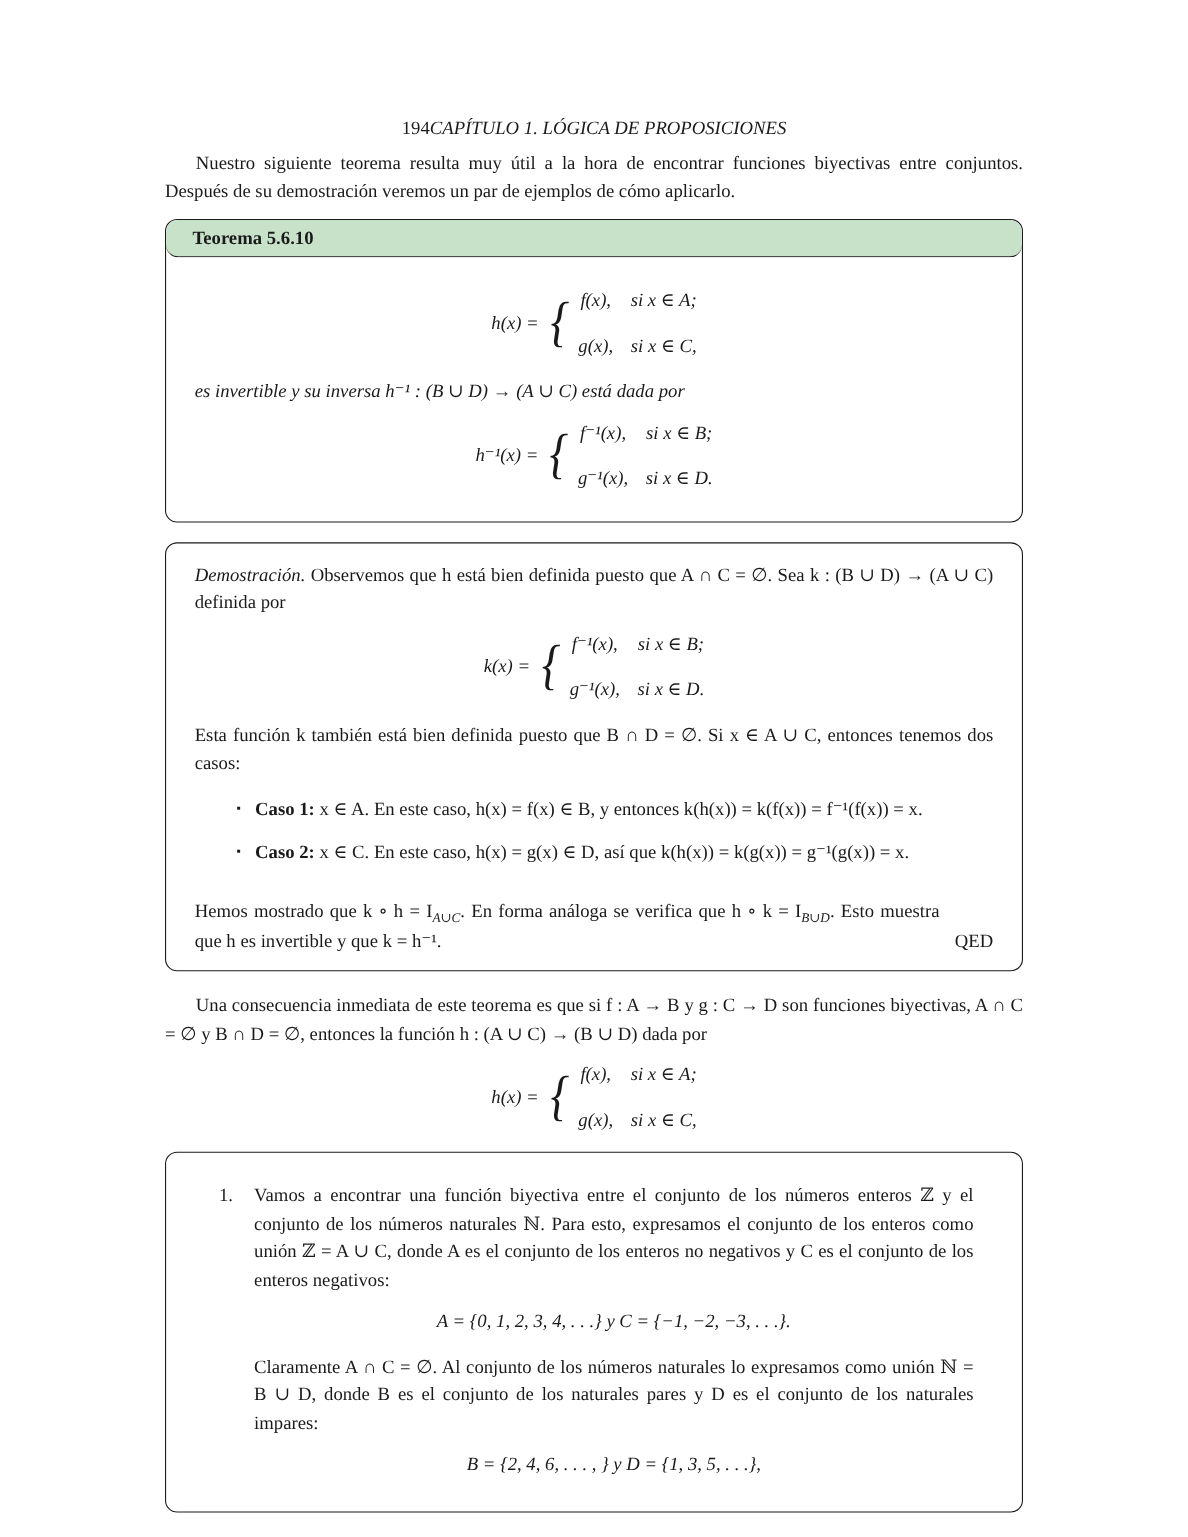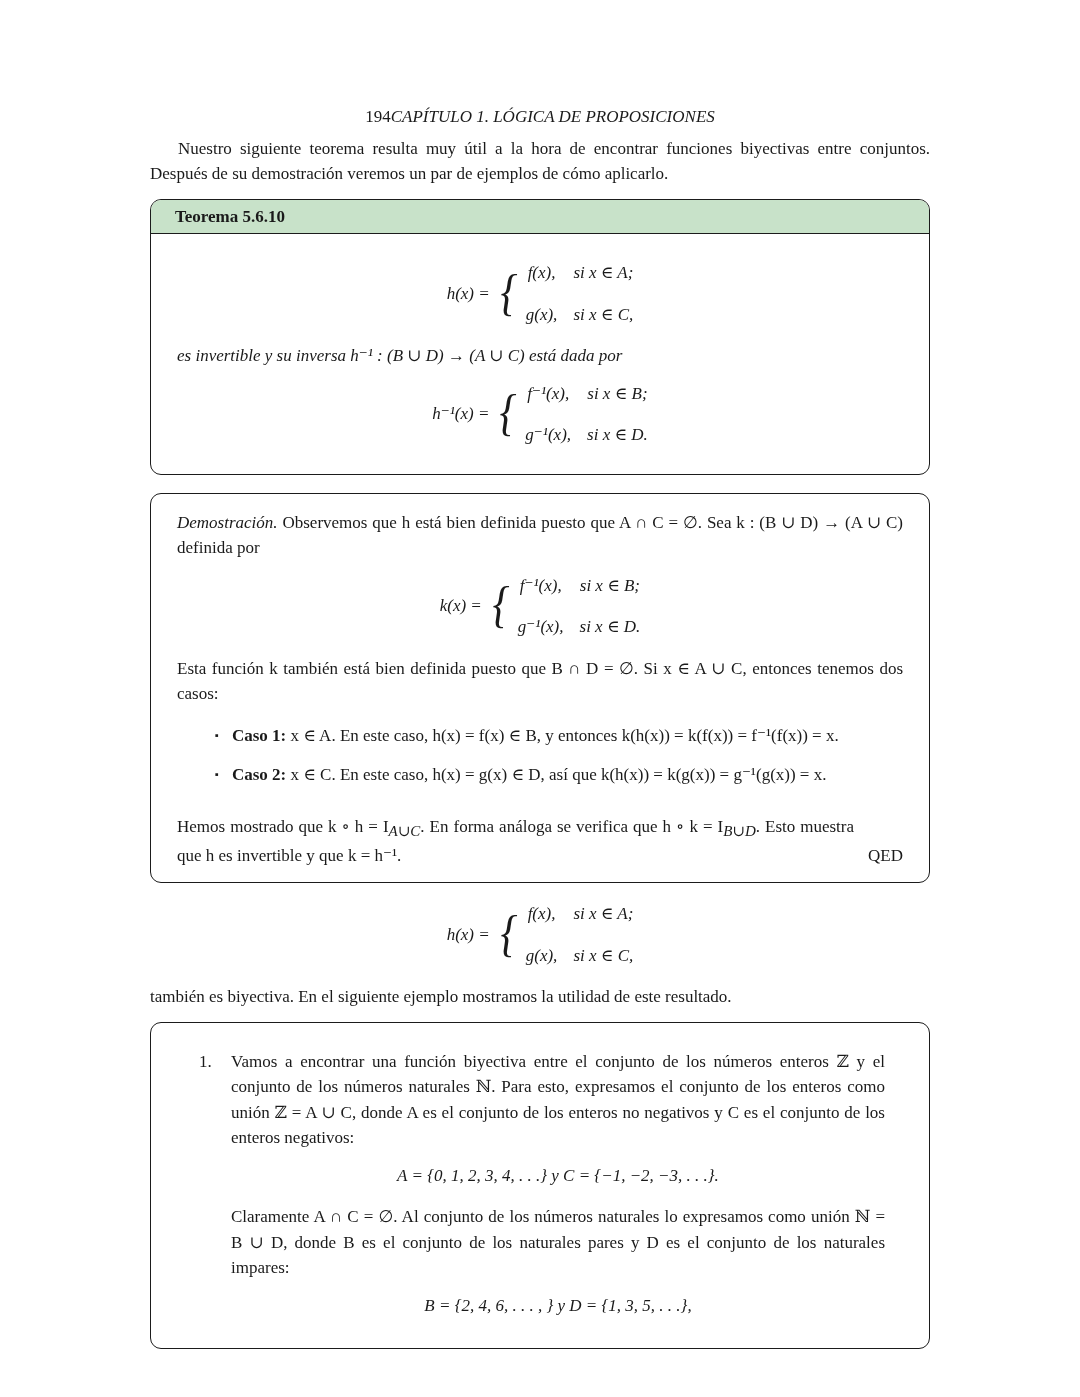--- a/index.html
+++ b/index.html
@@ -30,21 +30,21 @@
     border-radius: 11px;
     margin: 4px 0 18px 0;
     overflow: hidden;
     background: #ffffff;
   }
   .box-head {
     padding: 4px 24px;
     border-bottom: 1.6px solid var(--border, #1b1b1b);
     font-weight: bold;
   }
-  .head-green { background: var(--theorem_header, #c8e2c9); }
+  .head-green { background: var(--theorem_header, #c8e2c9); border-radius: 11px; }
   .head-blue  { background: var(--example_header, #d0e2f3); }
   .box-body { padding: 16px 26px 10px 26px; }
 
   .equation {
     display: flex;
     justify-content: center;
     align-items: center;
     margin: 10px 0 16px 0;
     font-style: italic;
   }
@@ -79,21 +79,21 @@
     line-height: 25px;
     margin-right: 13px;
     flex: 0 0 auto;
   }
   .case-body { margin: 0; text-align: justify; }
   .case-label { font-weight: bold; }
 
   .proof-close { display: flex; align-items: flex-end; margin-bottom: 4px; }
   .proof-close .para { flex: 1; margin-bottom: 0; }
   .qed { margin-left: 14px; white-space: nowrap; margin-top: 39px; }
-  .sub { font-size: 15px; vertical-align: -4px; font-style: italic; }
+  .sub { font-size: 12px; vertical-align: -4px; font-style: italic; }
 
   .example-item { display: flex; padding: 10px 18px 4px 22px; }
   .item-number { flex: 0 0 32px; }
   .item-content { flex: 1; }
 </style>
 </head>
 <body>
 
 <div class="page">
 
@@ -164,33 +164,33 @@
         </li>
       </ul>
 
       <div class="proof-close">
         <p class="para"><span>Hemos mostrado que k ∘ h = I</span><span class="sub">A∪C</span><span>. En forma análoga se verifica que h ∘ k = I</span><span class="sub">B∪D</span><span>. Esto muestra que h es invertible y que k = h⁻¹.</span></p>
         <span class="qed">QED</span>
       </div>
     </div>
   </section>
 
+  <p class="para indent">Una consecuencia inmediata de este teorema es que si f : A → B y g : C → D son funciones biyectivas, A ∩ C = ∅ y B ∩ D = ∅, entonces la función h : (A ∪ C) → (B ∪ D) dada por</p>
 
   <div class="equation">
     <span class="eq-lhs">h(x) =</span>
     <span class="brace">{</span>
     <span class="cases-grid">
         <span>f(x),</span>
         <span>si x ∈ A;</span>
         <span>g(x),</span>
         <span>si x ∈ C,</span>
       </span>
   </div>
 
-  <p class="para">también es biyectiva. En el siguiente ejemplo mostramos la utilidad de este resultado.</p>
 
   <section class="box">
     <div class="box-body">
       <div class="example-item">
         <span class="item-number">1.</span>
         <div class="item-content">
           <p class="para">Vamos a encontrar una función biyectiva entre el conjunto de los números enteros ℤ y el conjunto de los números naturales ℕ. Para esto, expresamos el conjunto de los enteros como unión ℤ = A ∪ C, donde A es el conjunto de los enteros no negativos y C es el conjunto de los enteros negativos:</p>
           <p class="center-eq">A = {0, 1, 2, 3, 4, . . .} y C = {−1, −2, −3, . . .}.</p>
           <p class="para">Claramente A ∩ C = ∅. Al conjunto de los números naturales lo expresamos como unión ℕ = B ∪ D, donde B es el conjunto de los naturales pares y D es el conjunto de los naturales impares:</p>
           <p class="center-eq">B = {2, 4, 6, . . . , } y D = {1, 3, 5, . . .},</p>

